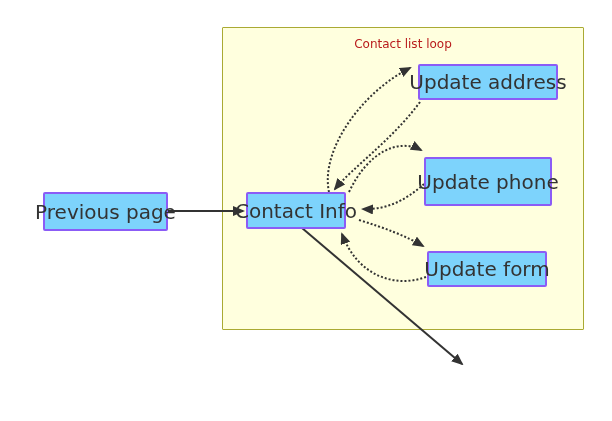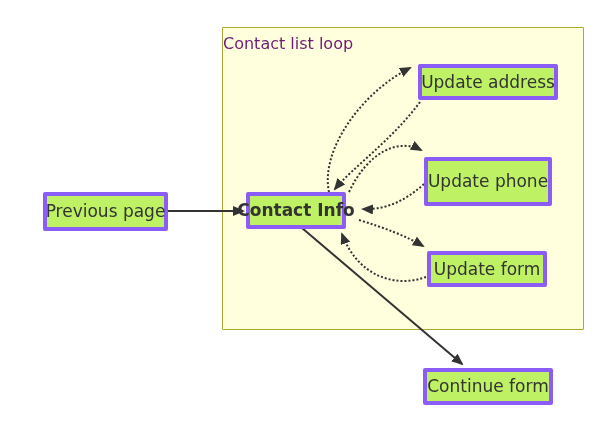--- a/index.html
+++ b/index.html
@@ -25,56 +25,56 @@
     box-sizing: border-box;
     background: #FFFFDE;
     border: 1px solid #AAAA33;
     border-radius: 1px;
   }
   .cluster-label {
     position: absolute;
     top: 6px;
     left: 0;
     right: 0;
-    text-align: left;
-    font-size: 16px;
+    text-align: center;
+    font-size: 12px;
     line-height: 20px;
-    color: #701a75;
+    color: #b91c1c;
   }
   .edges {
     position: absolute;
     left: 0;
     top: 0;
     width: 612px;
     height: 421px;
   }
   .edge {
     fill: none;
     stroke: #333333;
     stroke-width: 2px;
   }
   .edge.dotted {
     stroke-dasharray: 2 2;
   }
   .node {
     position: absolute;
     box-sizing: border-box;
-    background: #bef264;
-    border: 4px solid #8b5cf6;
+    background: #7dd3fc;
+    border: 2px solid #8b5cf6;
     border-radius: 2px;
     display: flex;
     align-items: center;
     justify-content: center;
-    font-size: 17px;
+    font-size: 20px;
     line-height: 1;
     color: #333333;
     white-space: nowrap;
   }
   .node-previous-page { left: 43px;  top: 192px; width: 125px; height: 39px; }
-  .node-contact-info  { left: 246px; top: 192px; width: 100px; height: 37px; font-weight: bold; }
+  .node-contact-info  { left: 246px; top: 192px; width: 100px; height: 37px; }
   .node-update-address{ left: 418px; top: 64px;  width: 140px; height: 36px; }
   .node-update-phone  { left: 424px; top: 157px; width: 128px; height: 49px; }
   .node-update-email  { left: 427px; top: 251px; width: 120px; height: 36px; }
   .node-continue-form { left: 423px; top: 368px; width: 130px; height: 37px; }
 </style>
 </head>
 <body>
 
 <div class="diagram">
 
@@ -113,17 +113,14 @@
   </div>
 
   <div class="node node-update-phone">
     <span>Update phone</span>
   </div>
 
   <div class="node node-update-email">
     <span>Update form</span>
   </div>
 
-  <div class="node node-continue-form">
-    <span>Continue form</span>
-  </div>
 
 </div>
 
 </body></html>

